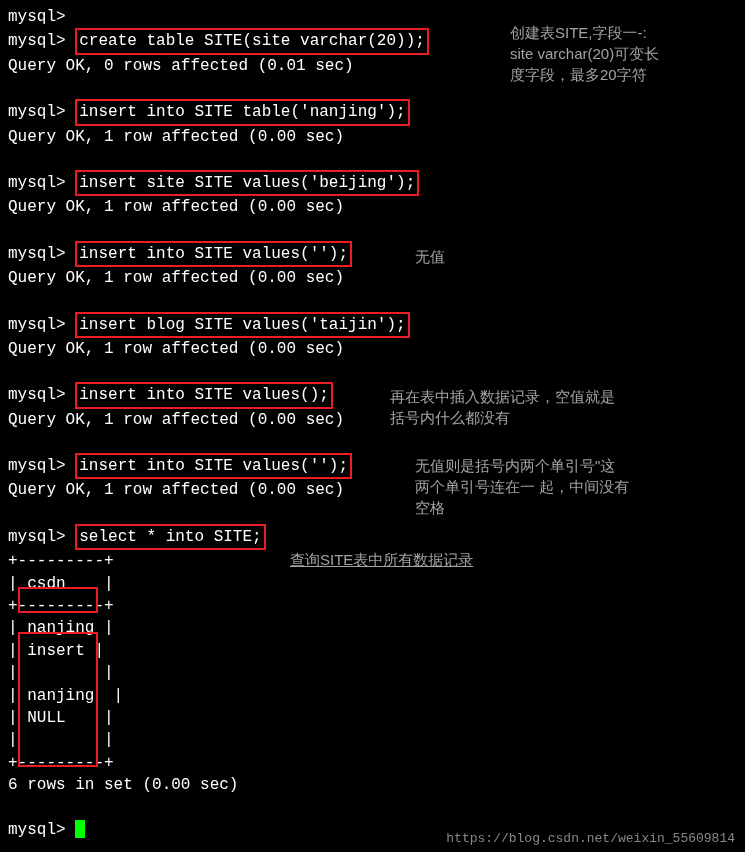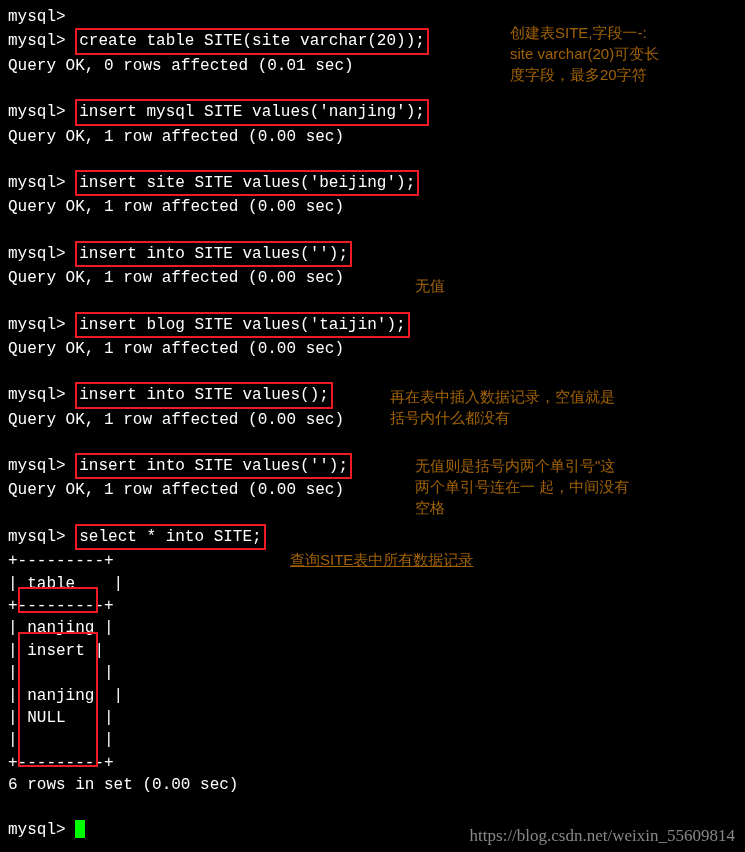--- a/index.html
+++ b/index.html
@@ -21,21 +21,21 @@
     .line {
       white-space: pre;
       position: relative;
     }
     .cmd-box {
       border: 2px solid #ed1c24;
       padding: 0 2px;
       display: inline-block;
     }
     .annotation {
-      color: #a16207;
+      color: #a3a3a3;
       position: absolute;
       font-family: 'Microsoft YaHei', 'SimSun', sans-serif;
       font-size: 15px;
       line-height: 1.4;
     }
     .cursor {
       display: inline-block;
       width: 10px;
       height: 18px;
       background: #00ff00;
@@ -43,71 +43,71 @@
     }
     .table-box {
       position: absolute;
       border: 2px solid #ed1c24;
     }
     .watermark {
       position: absolute;
       bottom: 4px;
       right: 10px;
       color: #888;
-      font-family: Liberation Serif, serif;
-      font-size: 17px;
+      font-family: Liberation Mono, monospace;
+      font-size: 13px;
     }
     .spacer {
       height: 22px;
     }
   </style>
 </head>
 <body>
 
 <div class="line"><span>mysql&gt;</span></div>
 <div class="line"><span>mysql&gt;</span> <span class="cmd-box">create table SITE(site varchar(20));</span></div>
 <div class="line">Query OK, 0 rows affected (0.01 sec)</div>
 <div class="spacer"></div>
-<div class="line"><span>mysql&gt;</span> <span class="cmd-box">insert mysql SITE values('nanjing');</span></div>
+<div class="line"><span>mysql&gt;</span> <span class="cmd-box">insert into SITE table('nanjing');</span></div>
 <div class="line">Query OK, 1 row affected (0.00 sec)</div>
 <div class="spacer"></div>
 <div class="line"><span>mysql&gt;</span> <span class="cmd-box">insert site SITE values('beijing');</span></div>
 <div class="line">Query OK, 1 row affected (0.00 sec)</div>
 <div class="spacer"></div>
 <div class="line"><span>mysql&gt;</span> <span class="cmd-box">insert into SITE values('');</span></div>
 <div class="line">Query OK, 1 row affected (0.00 sec)</div>
 <div class="spacer"></div>
 <div class="line"><span>mysql&gt;</span> <span class="cmd-box">insert blog SITE values('taijin');</span></div>
 <div class="line">Query OK, 1 row affected (0.00 sec)</div>
 <div class="spacer"></div>
 <div class="line"><span>mysql&gt;</span> <span class="cmd-box">insert into SITE values();</span></div>
 <div class="line">Query OK, 1 row affected (0.00 sec)</div>
 <div class="spacer"></div>
 <div class="line"><span>mysql&gt;</span> <span class="cmd-box">insert into SITE values('');</span></div>
 <div class="line">Query OK, 1 row affected (0.00 sec)</div>
 <div class="spacer"></div>
 <div class="line"><span>mysql&gt;</span> <span class="cmd-box">select * into SITE;</span></div>
 <div class="line">+---------+</div>
-<div class="line">| table    |</div>
+<div class="line">| csdn    |</div>
 <div class="line">+---------+</div>
 <div class="line">| nanjing |</div>
 <div class="line">| insert |</div>
 <div class="line">|         |</div>
 <div class="line">| nanjing  |</div>
 <div class="line">| NULL    |</div>
 <div class="line">|         |</div>
 <div class="line">+---------+</div>
 <div class="line">6 rows in set (0.00 sec)</div>
 <div class="spacer"></div>
 <div class="line"><span>mysql&gt;</span> <span class="cursor"></span></div>
 
 <div class="annotation" style="top:22px; left:510px; width:230px; white-space:pre-line;">创建表SITE,字段一-:
 site varchar(20)可变长
 度字段，最多20字符</div>
-<div class="annotation" style="top:275px; left:415px;">无值</div>
+<div class="annotation" style="top:246px; left:415px;">无值</div>
 <div class="annotation" style="top:386px; left:390px; width:350px; white-space:pre-line;">再在表中插入数据记录，空值就是
 括号内什么都没有</div>
 <div class="annotation" style="top:455px; left:415px; width:330px; white-space:pre-line;">无值则是括号内两个单引号"这
 两个单引号连在一 起，中间没有
 空格</div>
 <div class="annotation" style="top:549px; left:290px;text-decoration:underline;">查询SITE表中所有数据记录</div>
 
 <div class="table-box" style="top:587px; left:18px; width:80px; height:26px;"></div>
 <div class="table-box" style="top:632px; left:18px; width:80px; height:135px;"></div>
 

